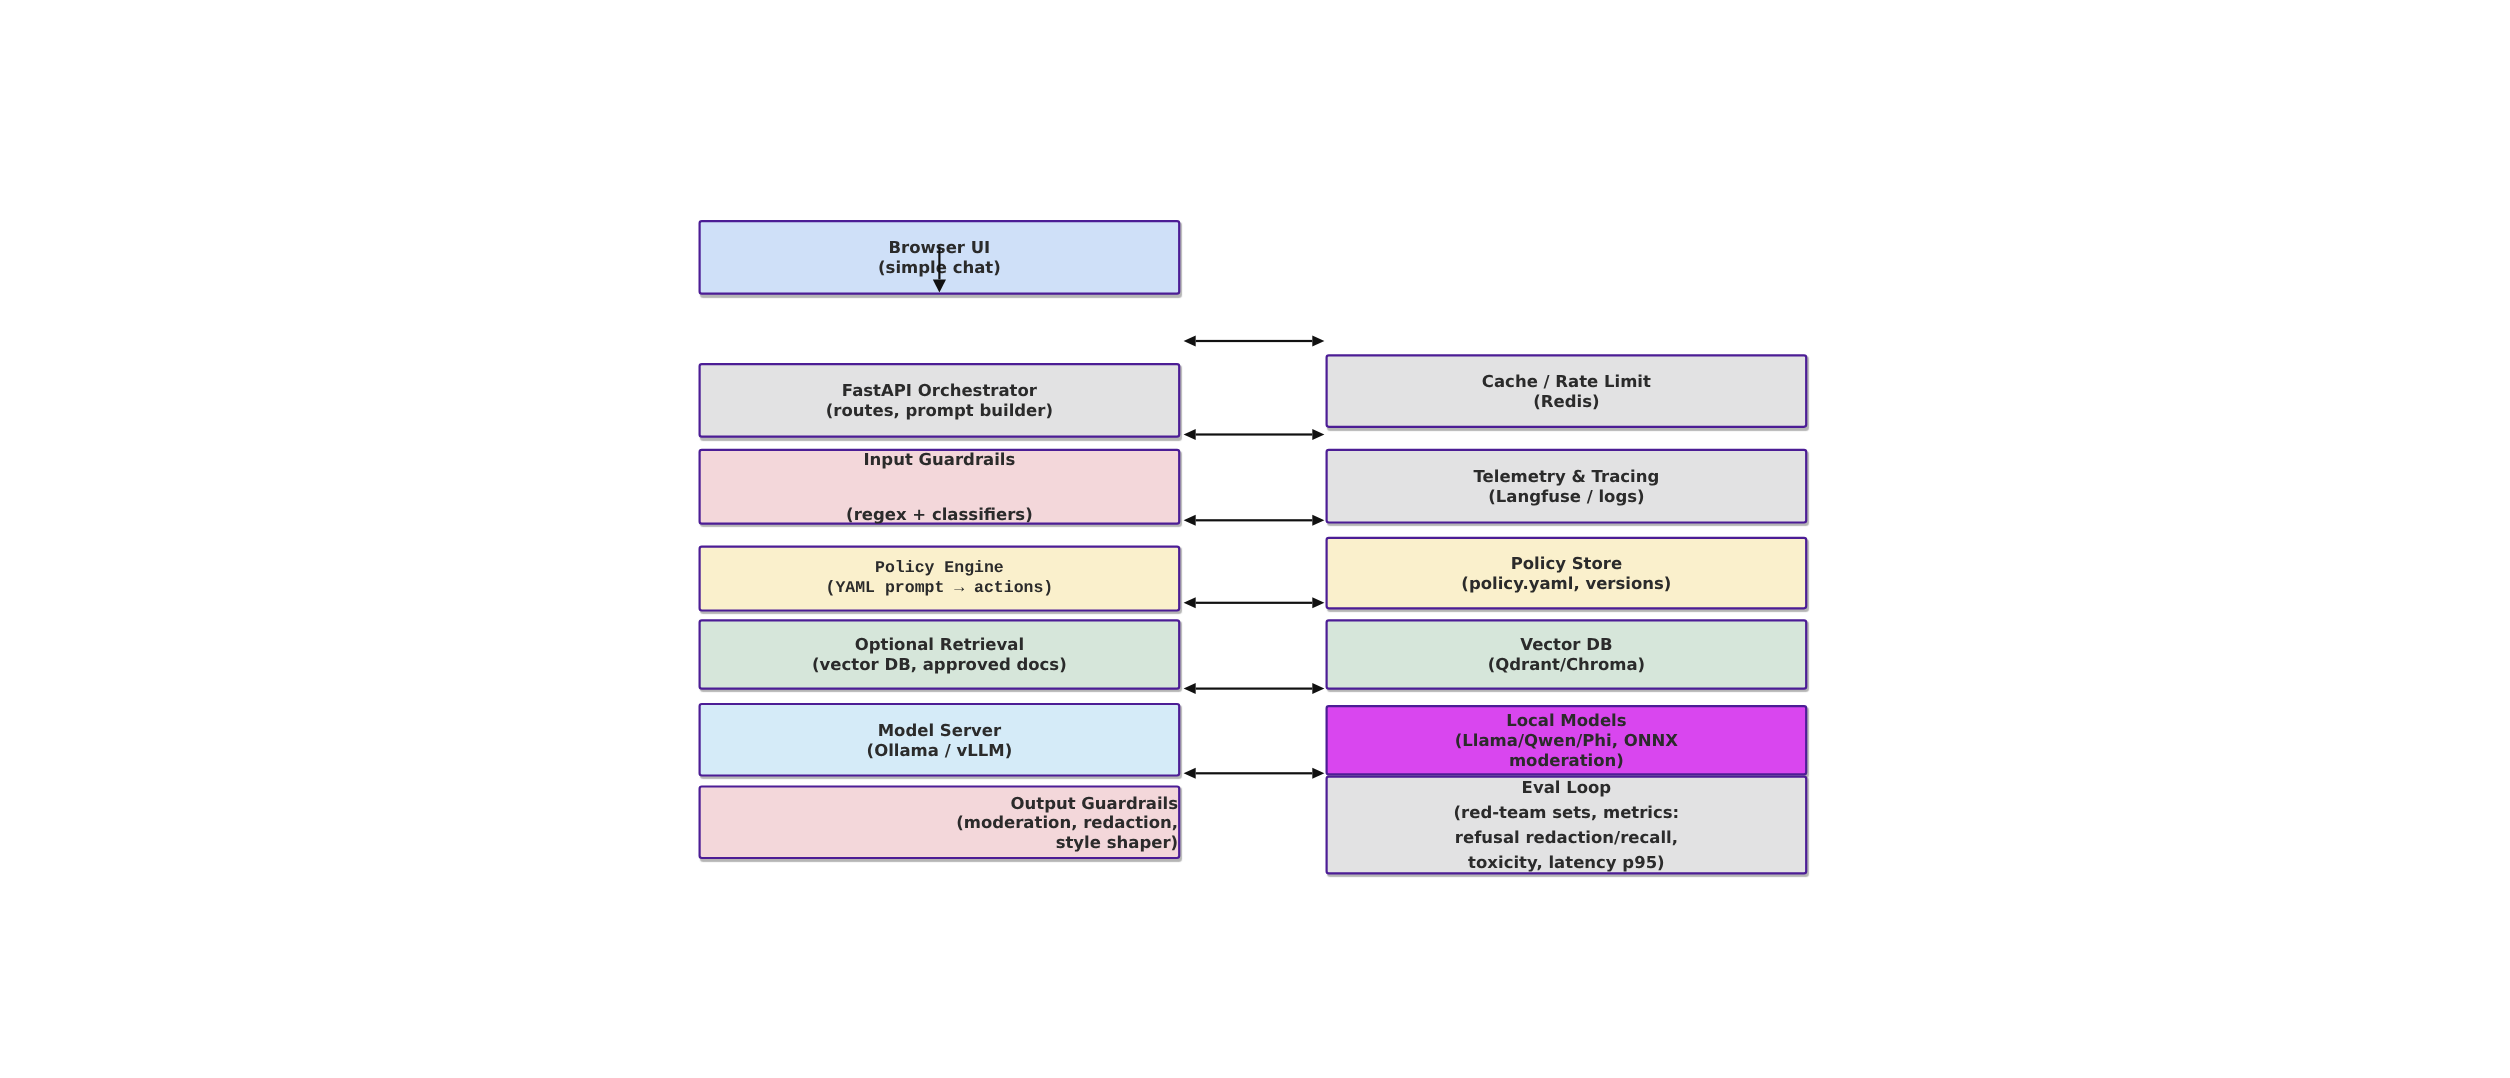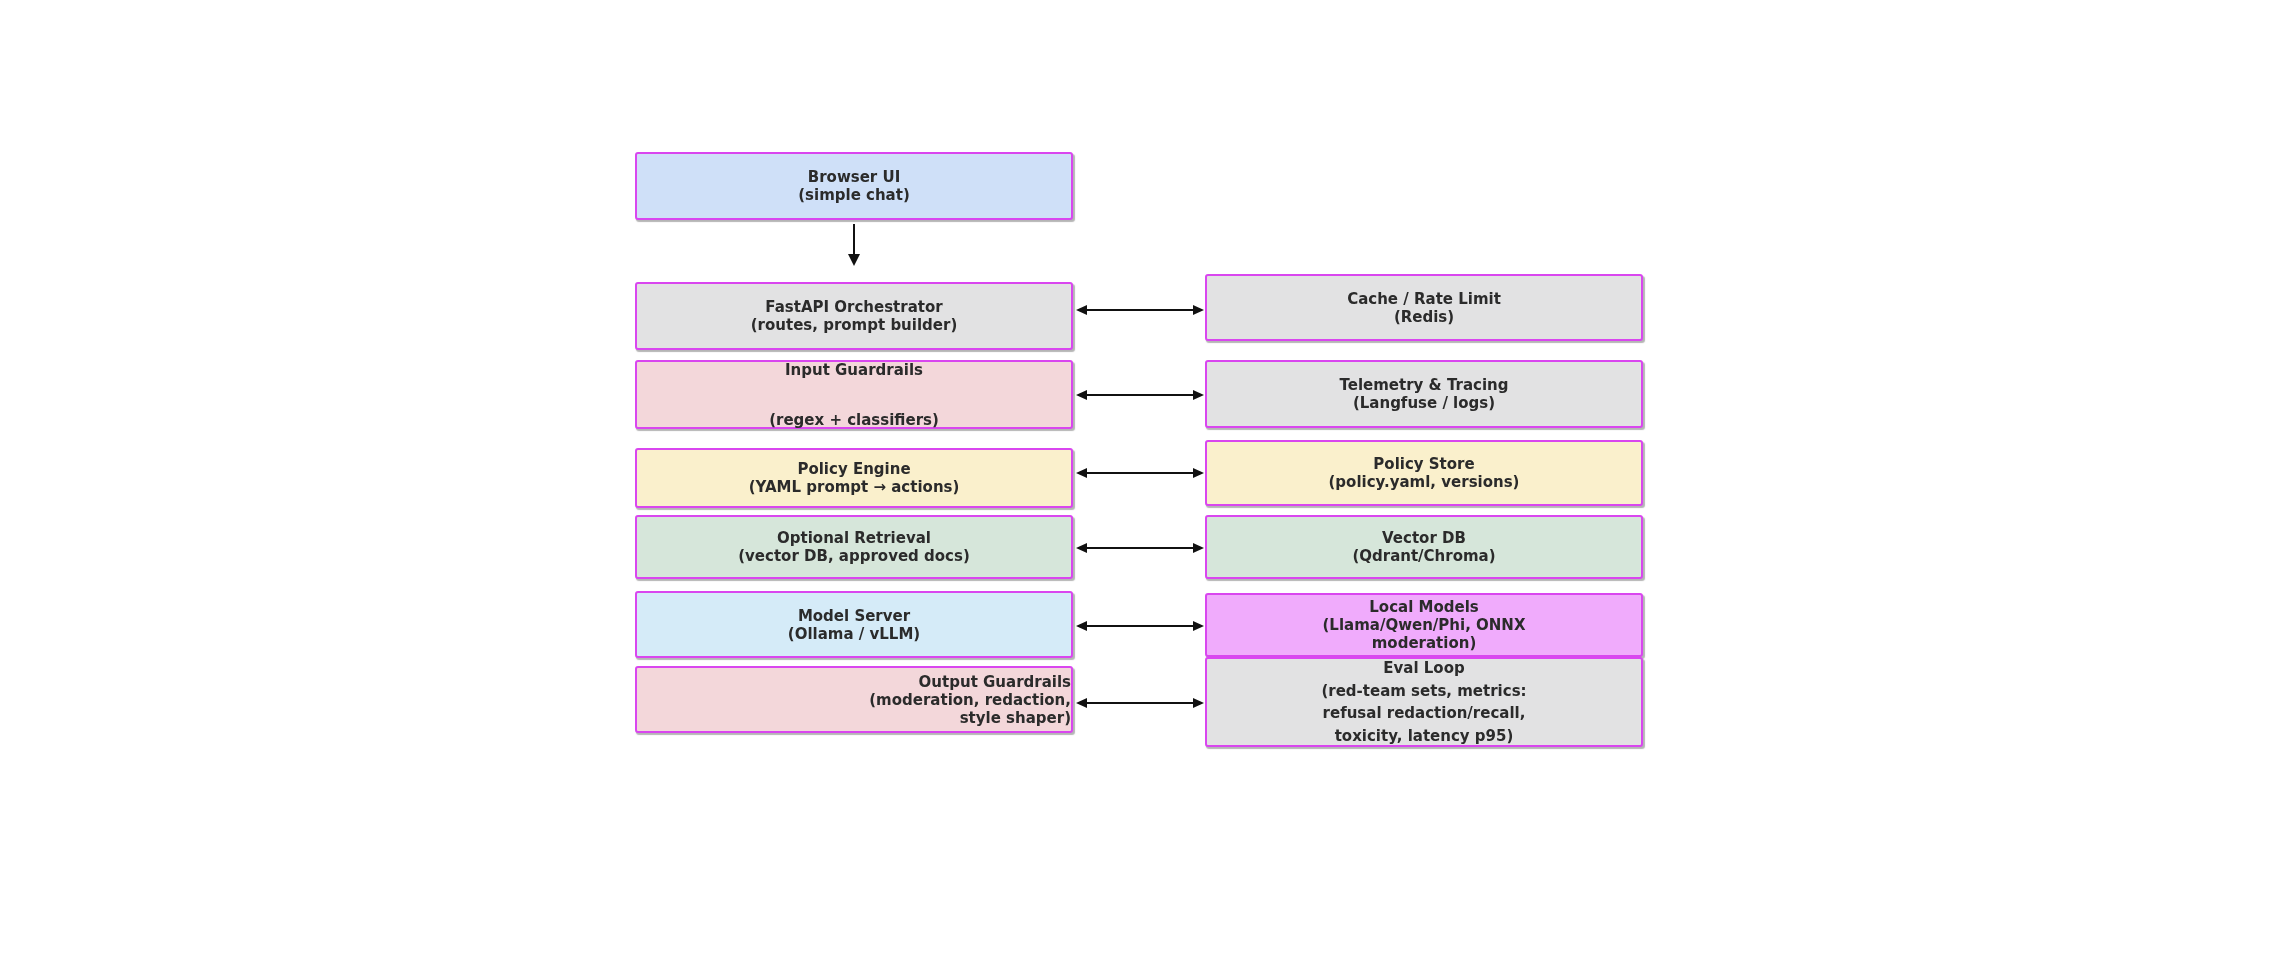--- a/index.html
+++ b/index.html
@@ -11,44 +11,45 @@
     position: relative;
     width: 2282px;
     height: 980px;
     background: #ffffff;
     overflow: hidden;
     font-family: "DejaVu Sans", sans-serif;
   }
   .node {
     position: absolute;
     box-sizing: border-box;
-    border: 2px solid #d946ef;
+    border: 2px solid #4c1d95;
     border-radius: 3px;
     display: flex;
     flex-direction: column;
     align-items: center;
     justify-content: center;
     text-align: center;
     font-weight: bold;
     font-size: 15px;
     line-height: 18px;
     color: #2b2b2b;
     box-shadow: 1.5px 2px 1px rgba(90,90,90,0.45);
+    margin-top: 48px;
   }
   .node .line { white-space: nowrap; }
 
   
   .col-l { left: 635px; width: 438px; }
   
   .col-r { left: 1205px; width: 438px; }
 
   #n-browser-ui        { top: 152px; height: 68px; }
   #n-fastapi           { top: 282px; height: 68px; }
   #n-input-guardrails  { top: 360px; height: 69px; gap: 32px; }
-  #n-policy-engine     { top: 448px; height: 60px; }
+  #n-policy-engine     { top: 448px; height: 60px; font-family: Liberation Mono, monospace; }
   #n-optional-retrieval{ top: 515px; height: 64px; }
   #n-model-server      { top: 591px; height: 67px; }
   #n-output-guardrails { top: 666px; height: 67px; }
   #n-final-response    { top: 744px; height: 69px; }
 
   #n-cache             { top: 274px; height: 67px; }
   #n-telemetry         { top: 360px; height: 68px; }
   #n-policy-store      { top: 440px; height: 66px; }
   #n-vector-db         { top: 515px; height: 64px; }
   #n-local-models      { top: 593px; height: 64px; }
@@ -164,21 +165,21 @@
   <div class="node col-r" id="n-policy-store" style="background-color: rgb(250, 240, 204);">
     <div class="line">Policy Store</div>
     <div class="line">(policy.yaml, versions)</div>
   </div>
 
   <div class="node col-r" id="n-vector-db" style="background-color: rgb(214, 230, 218);">
     <div class="line">Vector DB</div>
     <div class="line">(Qdrant/Chroma)</div>
   </div>
 
-  <div class="node col-r" id="n-local-models" style="background-color: #f0abfc; text-align: center;">
+  <div class="node col-r" id="n-local-models" style="background-color: #d946ef; text-align: center;">
     <div class="line">Local Models</div>
     <div class="line">(Llama/Qwen/Phi, ONNX</div>
     <div class="line">moderation)</div>
   </div>
 
   <div class="node col-r" id="n-eval-loop" style="background-color: rgb(226, 226, 227);">
     <div class="line">Eval Loop</div>
     <div class="line">(red-team sets, metrics:</div>
     <div class="line">refusal redaction/recall,</div>
     <div class="line">toxicity, latency p95)</div>

